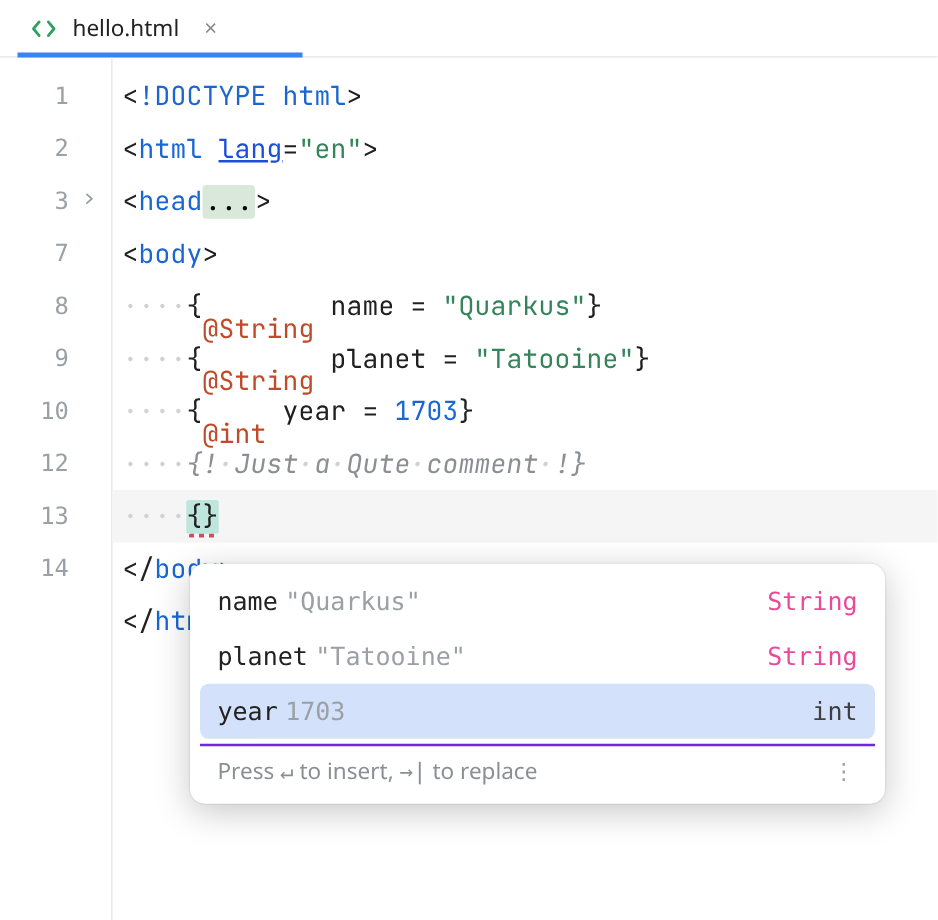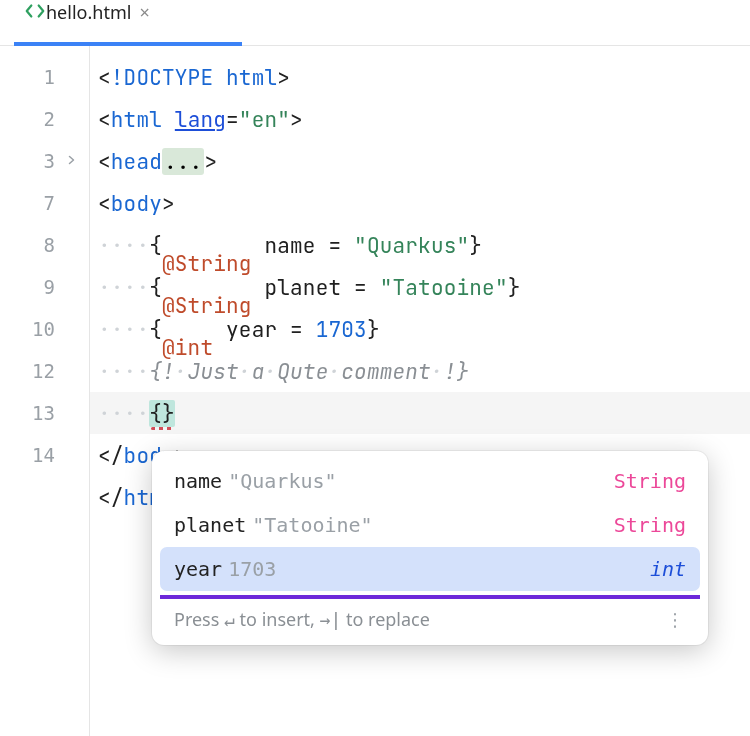--- a/index.html
+++ b/index.html
@@ -14,21 +14,22 @@
   .tabbar {
     display: flex;
     align-items: center;
     height: 46px;
     border-bottom: 1px solid #e5e5e5;
     padding-left: 14px;
     position: relative;
   }
   .tab {
     display: flex;
-    gap: 0;
+    align-items: center;
+    gap: 12px;
     height: 100%;
     padding: 0 10px;
     font-family: -apple-system, "Segoe UI", system-ui, sans-serif;
     font-size: 18px;
     color: #222;
     position: relative;
   }
   .tab-underline {
     position: absolute;
     bottom: -1px;
@@ -127,30 +128,30 @@
     border-radius:7px;
     padding: 0 14px;
     font-size: 20px;
     cursor:pointer;
   }
   .popup-row.selected { background:#d4e1fb; }
   .pr-left { display:flex; gap:0; align-items:baseline; }
   .pr-name { color:#222; }
   .pr-val { color:#9aa0a6; margin-left:6px;}
   .pr-type { color:#ec4899; }
-  .pr-type.sel { color:#1d4ed8;font-style:italic; }
+  .pr-type.sel { color:#404040; }
   .popup-footer {
     display:flex;
     align-items:center;
     justify-content:space-between;
     padding: 8px 14px 10px 14px;
     color:#8a8f94;
     font-family: -apple-system, "Segoe UI", system-ui, sans-serif;
     font-size: 18px;
-    border-top:4px solid #6d28d9;
+    border-top:2px solid #6d28d9;
     margin-top:4px;
   }
   .kebab { color:#9aa0a6; letter-spacing:2px; cursor:pointer; font-size:18px;}
   .keych { font-family: ui-monospace, monospace; }
 </style>
 </head>
 <body>
 
 <div class="tabbar">
   <div class="tab">

